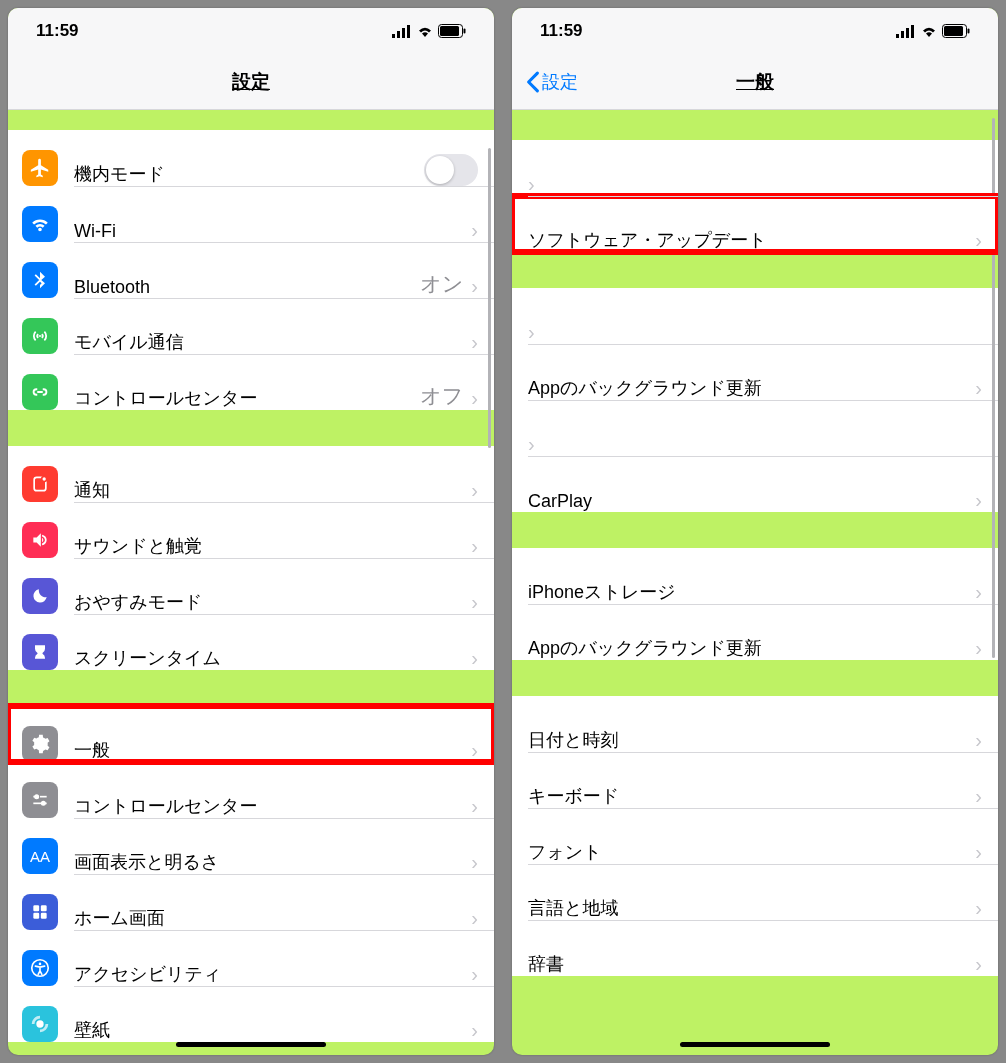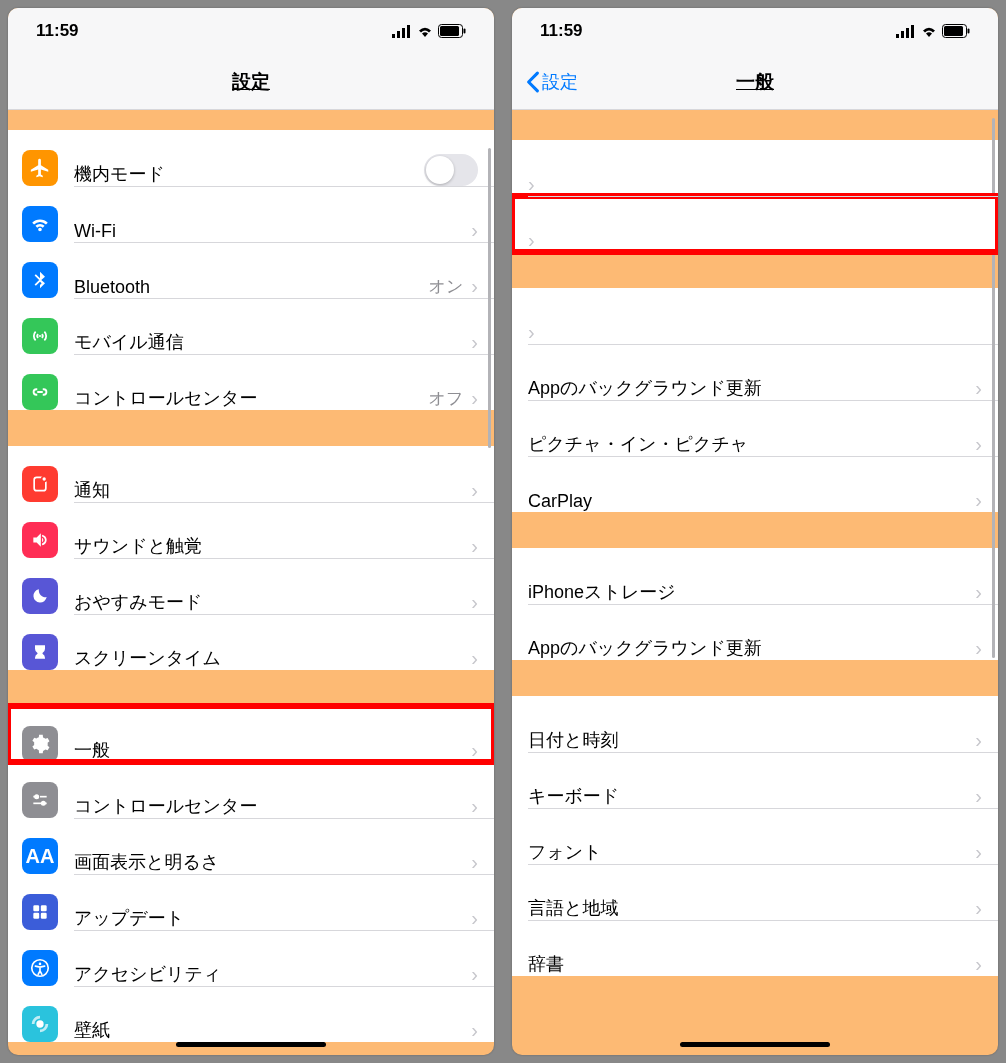--- a/index.html
+++ b/index.html
@@ -7,21 +7,21 @@
     font-family: -apple-system, "Helvetica Neue", Arial, sans-serif;
     background: #888;
     display: flex;
     gap: 18px;
     padding: 8px;
     justify-content: center;
   }
   .phone {
     width: 490px;
     height: 1047px;
-    background: #fdba74;
+    background: #bef264;
     border-radius: 10px;
     overflow: hidden;
     position: relative;
     box-shadow: 0 0 2px rgba(0,0,0,.3);
   }
   .statusbar {
     height: 46px;
     display: flex;
     align-items: center;
     justify-content: space-between;
@@ -71,21 +71,21 @@
   .cell.withicon + .cell.withicon::before { left:66px; }
   .cell.withicon { padding-left: 14px; }
   .icon {
     width: 36px; height: 36px;
     border-radius: 8px;
     margin-right: 16px;
     display:flex; align-items:center; justify-content:center;
     flex-shrink: 0;
   }
   .label { font-size: 18px; color:#000; flex:1; }
-  .value { font-size: 17px; color:#8e8e93; margin-right:8px; }
+  .value { font-size: 21px; color:#8e8e93; margin-right:8px; }
   .chev { color:#c7c7cc; font-size:20px; }
   .toggle {
     width: 54px; height: 32px; border-radius:16px; background:#e5e5ea;
     position:relative;
   }
   .toggle::after{
     content:""; position:absolute; width:28px; height:28px; border-radius:50%;
     background:#fff; top:2px; left:2px; box-shadow:0 1px 3px rgba(0,0,0,.25);
   }
   .highlight {
@@ -239,35 +239,35 @@
             <circle cx="16" cy="16" r="2" fill="#fff"></circle>
             <line x1="4" y1="16" x2="14" y2="16"></line>
             <line x1="18" y1="16" x2="20" y2="16"></line>
           </svg>
       </span>
       <span class="label">コントロールセンター</span>
       <span class="chev">›</span>
     </div>
     <div class="cell withicon">
       <span class="icon" style="background:#007aff">
-        <span style="color:#fff;font-size:20px;font-weight:700">AA</span>
+        <span style="color:#fff;font-size:15px;font-weight:400">AA</span>
       </span>
       <span class="label">画面表示と明るさ</span>
       <span class="chev">›</span>
     </div>
     <div class="cell withicon">
       <span class="icon" style="background:#3b5dd9">
         <svg width="20" height="20" viewBox="0 0 24 24" fill="#fff">
             <rect x="4" y="4" width="7" height="7" rx="1.5"></rect>
             <rect x="13" y="4" width="7" height="7" rx="1.5"></rect>
             <rect x="4" y="13" width="7" height="7" rx="1.5"></rect>
             <rect x="13" y="13" width="7" height="7" rx="1.5"></rect>
           </svg>
       </span>
-      <span class="label">アップデート</span>
+      <span class="label">ホーム画面</span>
       <span class="chev">›</span>
     </div>
     <div class="cell withicon">
       <span class="icon" style="background:#007aff">
         <svg width="22" height="22" viewBox="0 0 24 24" fill="none" stroke="#fff" stroke-width="1.8">
             <circle cx="12" cy="12" r="9"></circle>
             <circle cx="12" cy="7.5" r="1.4" fill="#fff" stroke="none"></circle>
             <path d="M7 10l5 1 5-1M12 11v4l-2 4m2-4 2 4" stroke-linecap="round"></path>
           </svg>
       </span>
@@ -318,34 +318,34 @@
       <span>設定</span>
     </div>
     <span class="nav-title">一般</span>
   </div>
 
   <div class="group">
     <div class="cell">
       <span class="chev">›</span>
     </div>
     <div class="cell highlight">
+      <span class="label">ソフトウェア・アップデート</span>
       <span class="chev">›</span>
     </div>
   </div>
 
   <div class="group group36">
     <div class="cell">
       <span class="chev">›</span>
     </div>
     <div class="cell">
       <span class="label">Appのバックグラウンド更新</span>
       <span class="chev">›</span>
     </div>
     <div class="cell">
-      <span class="label">ピクチャ・イン・ピクチャ</span>
       <span class="chev">›</span>
     </div>
     <div class="cell">
       <span class="label">CarPlay</span>
       <span class="chev">›</span>
     </div>
   </div>
 
   <div class="group group36">
     <div class="cell">

